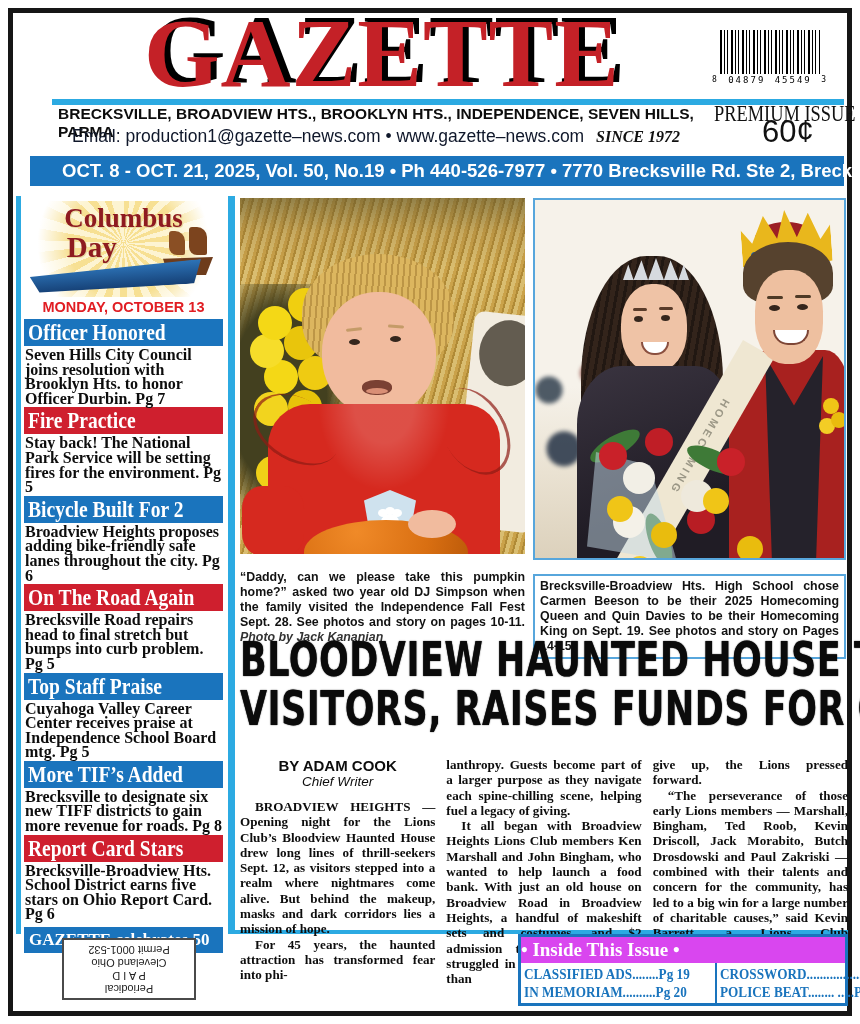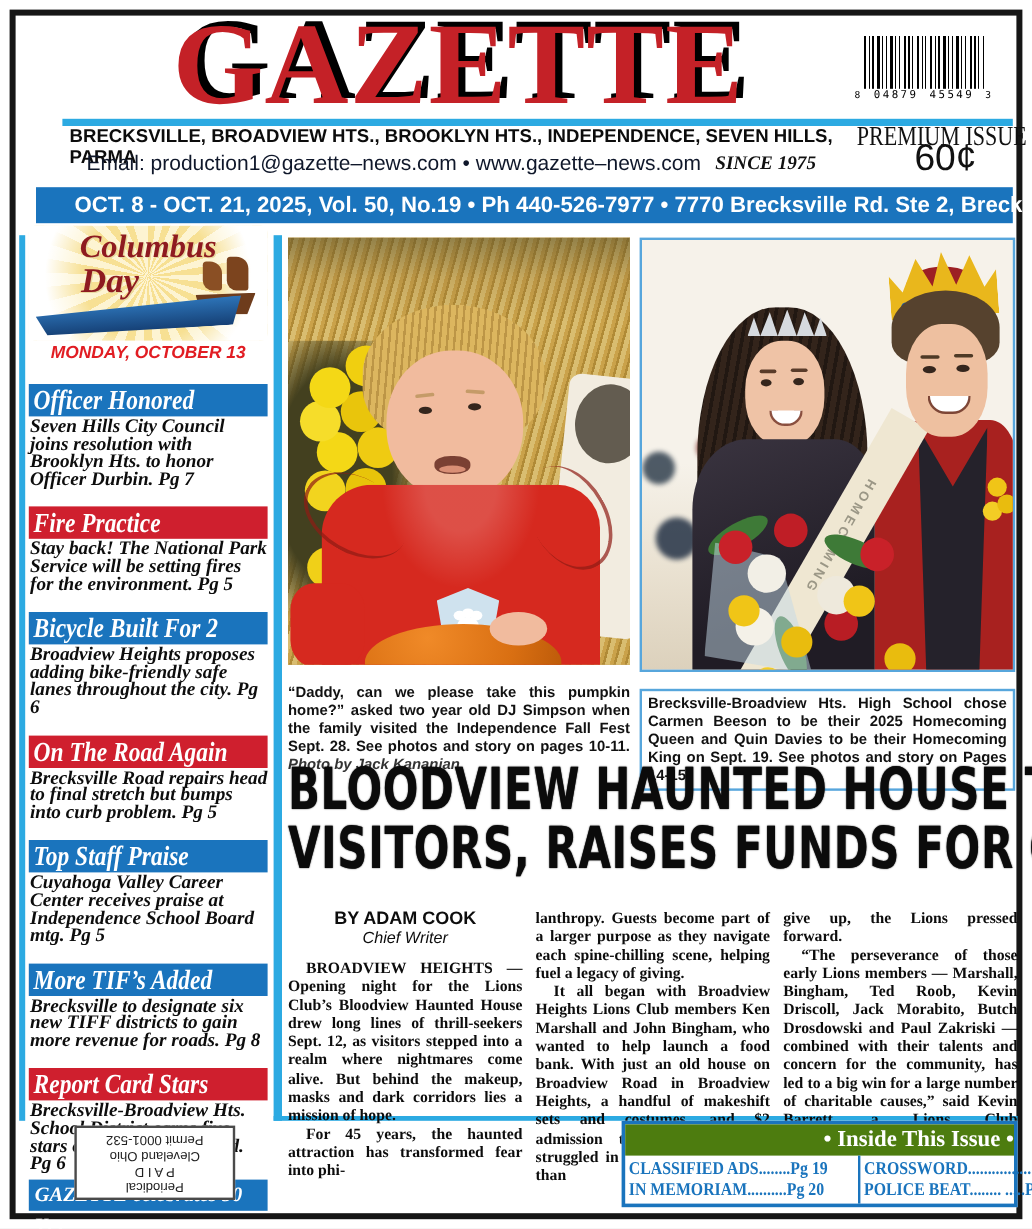--- a/index.html
+++ b/index.html
@@ -25,39 +25,39 @@
     font-style:italic;font-weight:bold;font-size:16px;color:#111;}
   .price{position:absolute;left:762px;top:114px;font-size:31px;color:#111;}
   .dateline{position:absolute;left:30px;top:156px;width:814px;height:30px;box-sizing:border-box;
     background:#1a74bd;color:#fff;font-weight:bold;font-size:18.5px;line-height:30px;padding-left:32px;
     white-space:nowrap;}
 
   
   .vline-l{position:absolute;left:16px;top:196px;width:5px;height:738px;background:#2caae2;}
   .vline-m{position:absolute;left:228px;top:196px;width:7px;height:738px;background:#2caae2;}
   .hline-b{position:absolute;left:228px;top:930px;width:620px;height:4px;background:#2caae2;}
-  .sidebar{position:absolute;left:24px;top:188px;width:199px;font-style:italic;}
+  .sidebar{position:absolute;left:24px;top:201px;width:199px;}
   .columbus{position:relative;height:96px;border-radius:6px;
     background:radial-gradient(circle at 50% 44%,rgba(255,255,255,0) 48%,#fff 76%),
     repeating-conic-gradient(from -8deg at 50% 44%,#fdf4d2 0 8deg,#f7e093 8deg 16deg);}
   .col-word1{position:absolute;left:0;top:2px;width:100%;text-align:center;
     font-family:"Liberation Serif",serif;font-weight:bold;font-size:27px;color:#8e1b20;
     text-shadow:1px 1px 0 #e8d9a0;}
   .col-word2{position:absolute;left:8px;top:30px;width:60%;text-align:center;
     font-family:"Liberation Serif",serif;font-weight:bold;font-size:29px;color:#8e1b20;
     text-shadow:1px 1px 0 #e8d9a0;}
   .ship{position:absolute;right:6px;top:26px;width:58px;height:50px;}
   .hull{position:absolute;left:4px;bottom:2px;width:50px;height:18px;background:#6e3c1c;
     clip-path:polygon(0 10%,100% 0,86% 100%,10% 100%);}
   .sail1{position:absolute;left:10px;top:4px;width:16px;height:24px;background:#8a4f24;border-radius:3px 10px 2px 8px;}
   .sail2{position:absolute;left:30px;top:0;width:18px;height:28px;background:#7c441e;border-radius:3px 10px 2px 8px;}
   .ribbon{position:absolute;left:6px;top:64px;width:172px;height:24px;transform:rotate(-4deg);
     background:linear-gradient(180deg,#2d74b8,#153f74);clip-path:polygon(0 25%,100% 0,95% 100%,5% 92%);}
   .col-date{margin:2px 0 0 0;text-align:center;font-weight:bold;font-size:14.5px;color:#e11d23;height:20px;}
-  .sb-item{margin-top:14px;}
+  .sb-item{margin-top:0;}
   .sb-head{height:27px;line-height:27px;padding-left:4px;color:#fff;overflow:hidden;}
   .sb-head span{display:inline-block;white-space:nowrap;transform:scaleX(.85);transform-origin:0 50%;
     font-family:"Liberation Serif",serif;font-weight:bold;font-size:23px;}
   .sb-blue{background:#1a74bd;}
   .sb-red{background:#cf1f2e;}
   .sb-body{padding:2px 0 1px 1px;font-family:"Liberation Serif",serif;font-weight:bold;
     font-size:16px;line-height:14.6px;color:#0d0d0d;}
   .sb-footer{margin-top:4px;background:#1a74bd;color:#fff;height:26px;line-height:26px;
     font-family:"Liberation Serif",serif;font-weight:bold;font-size:17px;padding-left:5px;}
 
@@ -166,21 +166,21 @@
     line-height:15.3px;color:#0d0d0d;text-align:justify;}
   .byline{text-align:center;font-family:"Liberation Sans",sans-serif;font-size:15px;line-height:17px;}
   .byrole{text-align:center;font-family:"Liberation Sans",sans-serif;font-weight:normal;
     font-style:italic;font-size:13.5px;line-height:15px;margin-bottom:10px;}
   .colm p{margin:0;}
   .indent{text-indent:15px;}
 
   
   .inside{position:absolute;left:518px;top:934px;width:330px;height:72px;border:3px solid #1a74bd;
     box-sizing:border-box;background:#fff;}
-  .inside-head{height:26px;line-height:26px;background:#4d7c0f;color:#fff;text-align:right;
+  .inside-head{height:26px;line-height:26px;background:#d946ef;color:#fff;text-align:left;
     font-family:"Liberation Serif",serif;font-weight:bold;font-size:19px;}
   .inside-body{display:flex;height:40px;}
   .inside-col{flex:1;padding:2px 3px 0 3px;}
   .inside-col.first{border-right:2px solid #1a74bd;}
   .inside-item{font-family:"Liberation Serif",serif;font-weight:bold;font-size:15px;line-height:18px;
     color:#1a74bd;white-space:nowrap;transform:scaleX(.88);transform-origin:0 50%;}
 </style>
 </head>
 <body>
 
@@ -194,21 +194,21 @@
       <span class="bc-side">8</span>
       <span>04879</span>
       <span>45549</span>
       <span class="bc-side">3</span>
     </div>
   </div>
   <div class="cyan-rule"></div>
   <div class="regions">BRECKSVILLE, BROADVIEW  HTS., BROOKLYN HTS., INDEPENDENCE, SEVEN HILLS, PARMA</div>
   <div class="premium">PREMIUM ISSUE</div>
   <div class="contact">Email: production1@gazette–news.com • www.gazette–news.com</div>
-  <div class="since">SINCE 1975</div>
+  <div class="since">SINCE 1972</div>
   <div class="price">60¢</div>
   <div class="dateline">OCT. 8 - OCT. 21,  2025, Vol. 50, No.19  •   Ph 440-526-7977   •   7770 Brecksville Rd. Ste 2, Brecksville OH 44141</div>
 
   <div class="vline-l"></div>
   <div class="vline-m"></div>
   <div class="hline-b"></div>
 
   <div class="sidebar">
     <div class="columbus">
       <div class="col-word1">Columbus</div>

